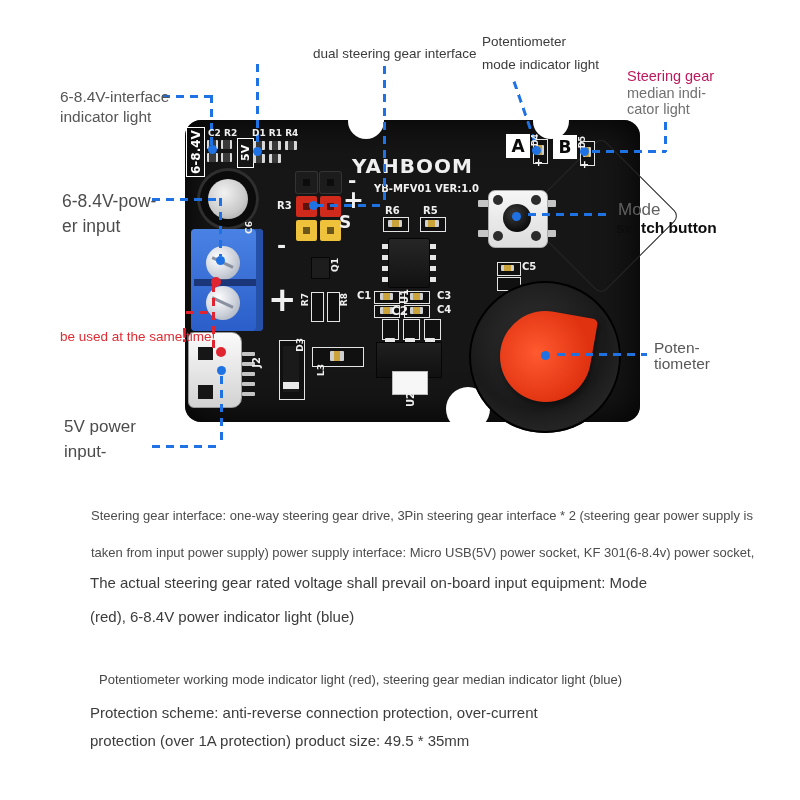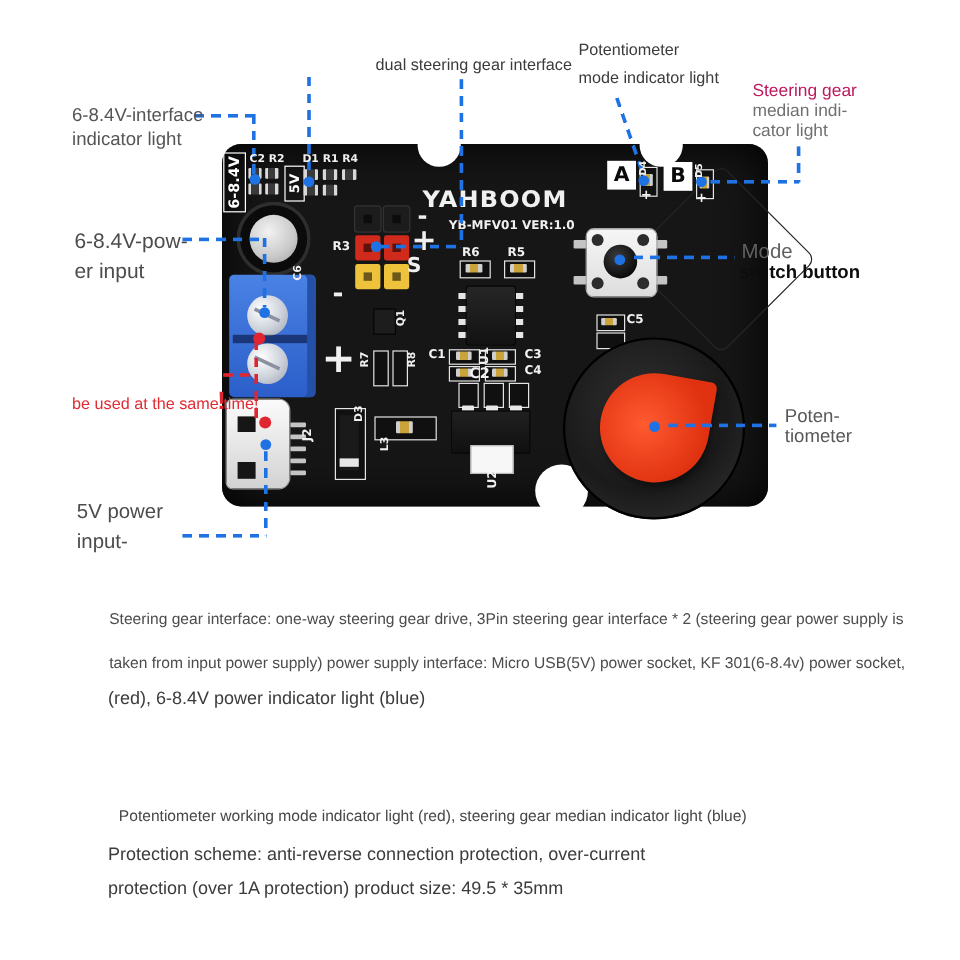--- a/index.html
+++ b/index.html
@@ -193,20 +193,21 @@
   <div class="lbl" style="left:618px;top:199px;font-size:17px;color:#606060;">Mode</div>
   <div class="lbl" style="left:616px;top:218px;font-size:15.5px;font-weight:bold;color:#0d0d0d;">switch button</div>
   <div class="lbl" style="left:654px;top:338px;font-size:15.5px;color:#585858;">Poten-</div>
   <div class="lbl" style="left:654px;top:354px;font-size:15.5px;color:#585858;">tiometer</div>
 
   <div class="para abs" style="left:91px;top:508px;font-size:13px;color:#4c4c4c;">
     <div style="margin-bottom:22px;">Steering gear interface: one-way steering gear drive, 3Pin steering gear interface * 2 (steering gear power supply is</div>
     <div>taken from input power supply) power supply interface: Micro USB(5V) power socket, KF 301(6-8.4v) power socket,</div>
   </div>
   <div class="para abs" style="left:90px;top:574px;font-size:15px;color:#3c3c3c;">
+    <div style="margin-bottom:17px;">The actual steering gear rated voltage shall prevail on-board input equipment: Mode</div>
     <div>(red), 6-8.4V power indicator light (blue)</div>
   </div>
   <div class="para abs" style="left:99px;top:672px;font-size:13px;color:#474747;">
     <div>Potentiometer working mode indicator light (red), steering gear median indicator light (blue)</div>
   </div>
   <div class="para abs" style="left:90px;top:704px;font-size:15px;color:#3c3c3c;">
     <div style="margin-bottom:11px;">Protection scheme: anti-reverse connection protection, over-current</div>
     <div>protection (over 1A protection) product size: 49.5 * 35mm</div>
   </div>
 

